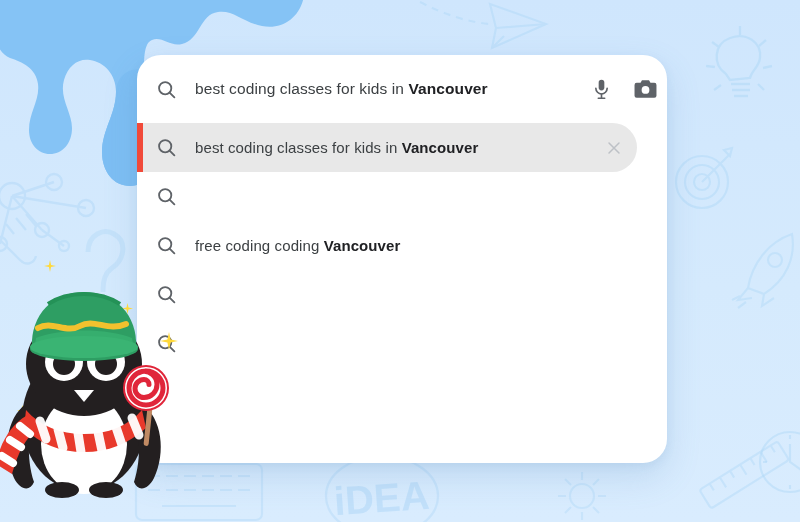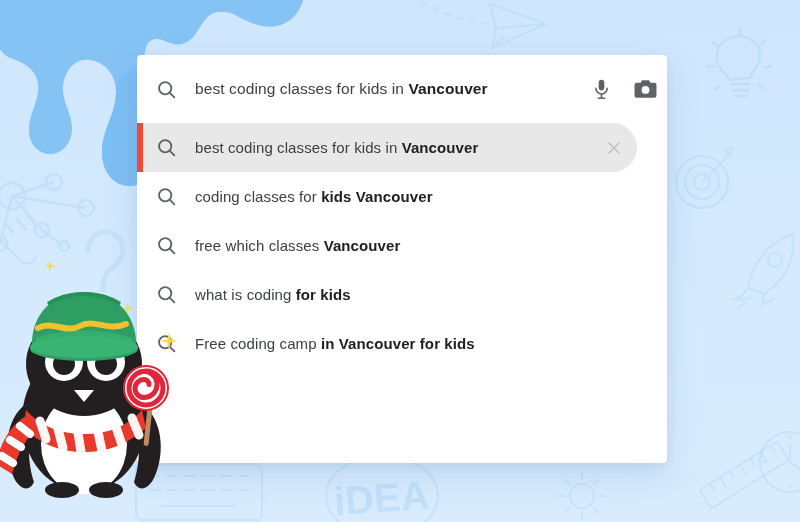--- a/index.html
+++ b/index.html
@@ -16,21 +16,21 @@
   
   .doodle{position:absolute;opacity:.40;}
   .doodle svg{display:block;}
 
   
   .drip{position:absolute;left:-6px;top:-4px;}
 
   
   .card{
     position:absolute;left:137px;top:55px;width:530px;height:408px;
-    background:#fff;border-radius:4px;
+    background:#fff;border-radius:24px;
     box-shadow:0 14px 34px rgba(90,140,190,.20), 0 3px 10px rgba(90,140,190,.10);
     overflow:hidden;
   }
   .querybar{
     position:absolute;left:0;top:0;width:100%;height:68px;
     display:flex;align-items:center;
   }
   .ico-wrap{width:58px;min-width:58px;display:flex;align-items:center;justify-content:center;}
   .q-text{flex:1;font-size:15.5px;color:#3c4043;letter-spacing:.1px;white-space:nowrap;}
   .q-text b{font-weight:bold;color:#202124;}
@@ -214,52 +214,49 @@
       </div>
 
 
       <div class="srow">
         <span class="ico-wrap">
           <svg width="21" height="21" viewBox="0 0 24 24" fill="none" stroke="#5f6368" stroke-width="2.1" stroke-linecap="round">
             <circle cx="10.5" cy="10.5" r="7"></circle>
               <path d="M15.8 15.8 L21 21"></path>
             </svg>
         </span>
-        <span class="lbl"><span>coding classes for </span><b>kids Vancouver</b></span>
       </div>
 
       <div class="srow">
         <span class="ico-wrap">
           <svg width="21" height="21" viewBox="0 0 24 24" fill="none" stroke="#5f6368" stroke-width="2.1" stroke-linecap="round">
             <circle cx="10.5" cy="10.5" r="7"></circle>
               <path d="M15.8 15.8 L21 21"></path>
             </svg>
         </span>
-        <span class="lbl"><span>free which classes </span><b>Vancouver</b></span>
+        <span class="lbl"><span>free coding coding </span><b>Vancouver</b></span>
       </div>
 
 
       <div class="srow">
         <span class="ico-wrap">
           <svg width="21" height="21" viewBox="0 0 24 24" fill="none" stroke="#5f6368" stroke-width="2.1" stroke-linecap="round">
             <circle cx="10.5" cy="10.5" r="7"></circle>
               <path d="M15.8 15.8 L21 21"></path>
             </svg>
         </span>
-        <span class="lbl"><span>what is coding </span><b>for kids</b></span>
       </div>
 
       <div class="srow">
         <span class="ico-wrap">
           <svg width="21" height="21" viewBox="0 0 24 24" fill="none" stroke="#5f6368" stroke-width="2.1" stroke-linecap="round">
             <circle cx="10.5" cy="10.5" r="7"></circle>
               <path d="M15.8 15.8 L21 21"></path>
             </svg>
         </span>
-        <span class="lbl"><span>Free coding camp </span><b>in Vancouver for kids</b></span>
       </div>
 
     </div>
   </div>
 
   <div class="spark" style="left:160px;top:332px;">
     <svg width="18" height="18" viewBox="0 0 18 18" fill="#ffd93b">
       <path d="M9 0 L10.6 7.4 L18 9 L10.6 10.6 L9 18 L7.4 10.6 L0 9 L7.4 7.4 Z"></path>
     </svg>
   </div>

